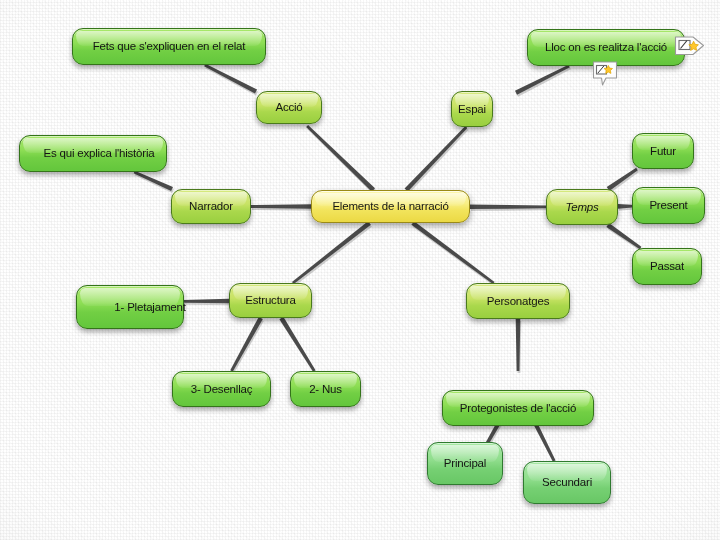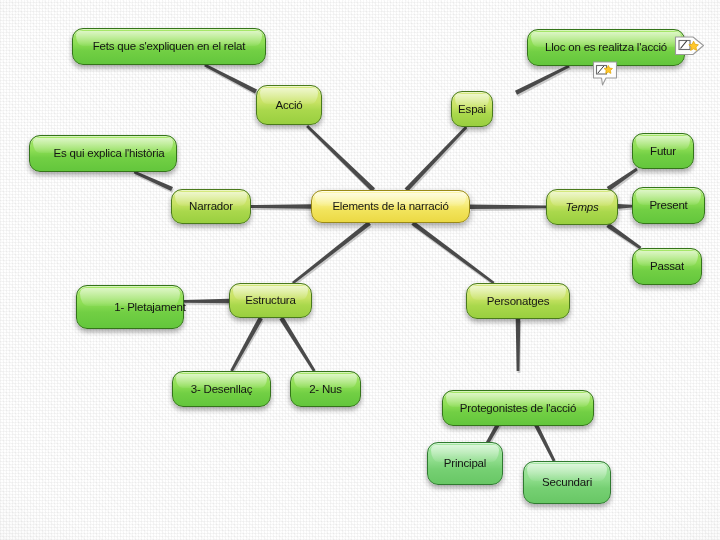--- a/index.html
+++ b/index.html
@@ -141,36 +141,36 @@
       <polygon points="505.79589342016163,405.86580112026206 475.9692278479384,460.309618073203 478.40510370286376,461.690381926797 509.79768946753893,408.13419887973794" fill="rgba(0,0,0,0.18)" transform="translate(1,2)"></polygon>
       <polygon points="505.79589342016163,405.86580112026206 475.9692278479384,460.309618073203 478.40510370286376,461.690381926797 509.79768946753893,408.13419887973794" fill="#4a4a4a"></polygon>
       <polygon points="524.9931483387551,408.0329846006852 552.9416559755548,461.62877323519973 555.4433707624132,460.37122676480027 529.1031083457368,405.9670153993148" fill="rgba(0,0,0,0.18)" transform="translate(1,2)"></polygon>
       <polygon points="524.9931483387551,408.0329846006852 552.9416559755548,461.62877323519973 555.4433707624132,460.37122676480027 529.1031083457368,405.9670153993148" fill="#4a4a4a"></polygon>
     </svg>
 
   <div id="nodes-layer">
       <div class="node yellow" style="left: 311px; top: 190px; width: 159px; height: 33px;">
         <span class="label">Elements de la narració</span>
       </div>
-      <div class="node olive" style="left: 256px; top: 85px; width: 66px; height: 40px;">
+      <div class="node olive" style="left: 256px; top: 91px; width: 66px; height: 33px;">
         <span class="label">Acció</span>
       </div>
       <div class="node green" style="left: 72px; top: 28px; width: 194px; height: 37px;">
         <span class="label">Fets que s'expliquen en el relat</span>
       </div>
       <div class="node olive" style="left: 451px; top: 91px; width: 42px; height: 36px; border-radius: 11px;">
         <span class="label">Espai</span>
       </div>
       <div class="node green" style="left: 527px; top: 29px; width: 158px; height: 37px;">
         <span class="label">Lloc on es realitza l'acció</span>
       </div>
       <div class="node olive" style="left: 171px; top: 189px; width: 80px; height: 35px;">
         <span class="label">Narrador</span>
       </div>
-      <div class="node green" style="left: 29px; top: 135px; width: 148px; height: 37px; padding-left: 12px;">
+      <div class="node green" style="left: 19px; top: 135px; width: 148px; height: 37px; padding-left: 12px;">
         <span class="label">Es qui explica l'història</span>
       </div>
       <div class="node olive" style="left: 546px; top: 189px; width: 72px; height: 36px; font-style: italic;">
         <span class="label">Temps</span>
       </div>
       <div class="node green" style="left: 632px; top: 133px; width: 62px; height: 36px;">
         <span class="label">Futur</span>
       </div>
       <div class="node green" style="left: 632px; top: 187px; width: 73px; height: 37px;">
         <span class="label">Present</span>

